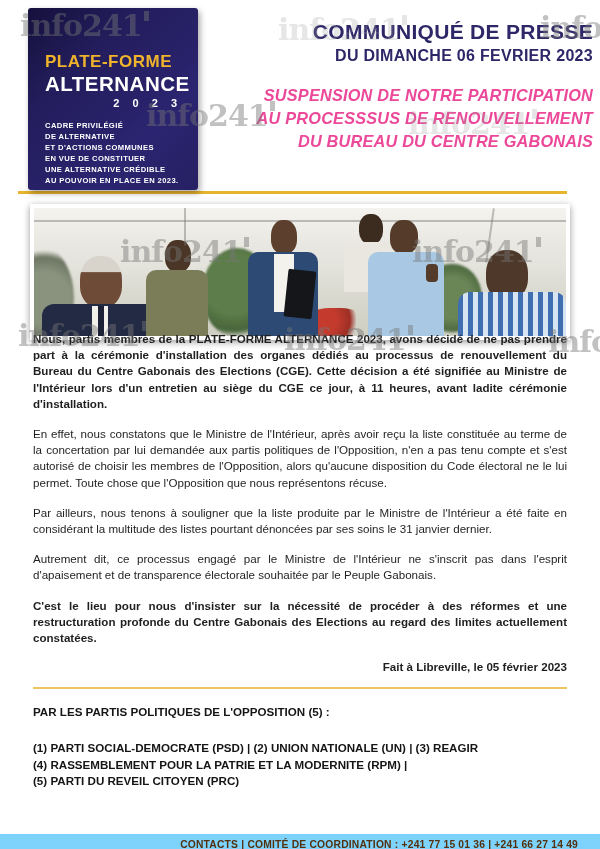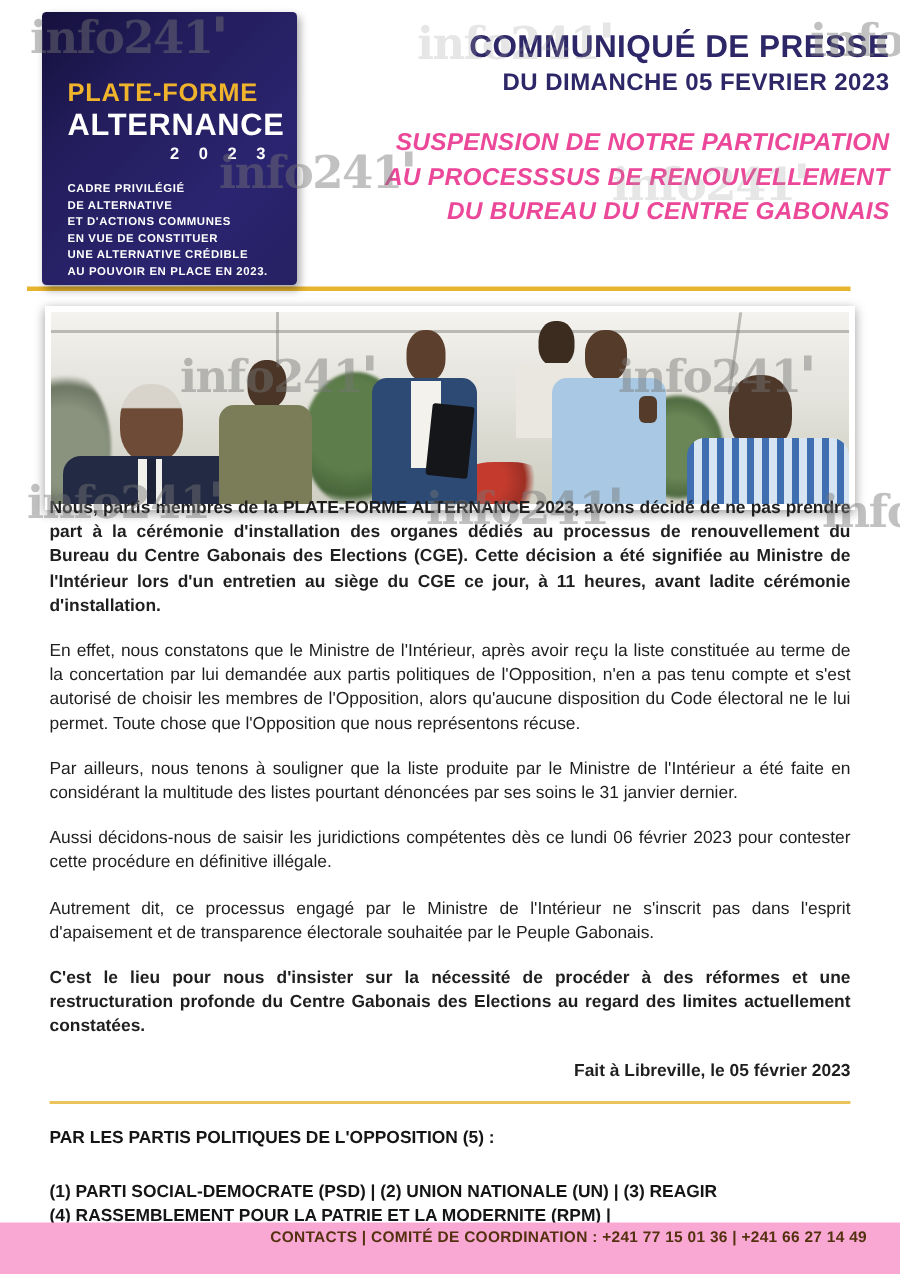--- a/index.html
+++ b/index.html
@@ -53,21 +53,21 @@
   
   .body-text{position:absolute;left:33px;top:331px;width:534px;color:#1f1f1f;z-index:6;}
   .body-text p{margin:0 0 14px 0;font-size:11.6px;line-height:16.2px;text-align:justify;}
   .body-text p.b{font-weight:bold;}
   .dateline{font-weight:bold;font-size:11.6px;text-align:right;margin-top:3px;color:#1f1f1f;}
   .thin-gold{height:2px;background:#ecc45c;margin:14px 0 16px 0;}
   .sig-head{font-weight:bold;font-size:11.6px;margin:0 0 22px 0;color:#151515;}
   .sig-line{font-weight:bold;font-size:11.6px;line-height:16.5px;color:#151515;}
 
   
-  .footer-bar{position:absolute;left:0;bottom:0;width:600px;height:34px;background:#f9a8d4;
+  .footer-bar{position:absolute;left:0;bottom:0;width:600px;height:15px;background:#7dd3fc;
       z-index:10;text-align:right;}
   .footer-text{display:inline-block;margin-right:22px;font-weight:bold;font-size:10.3px;
       line-height:20px;color:#53300e;letter-spacing:.2px;}
 </style>
 </head>
 <body>
 
 <span class="wm" style="left:20px;top:8px;">info241</span>
 <span class="wm faint" style="left:278px;top:12px;">info241</span>
 <span class="wm" style="left:540px;top:10px;">info241</span>
@@ -88,21 +88,21 @@
     <div>DE ALTERNATIVE</div>
     <div>ET D'ACTIONS COMMUNES</div>
     <div>EN VUE DE CONSTITUER</div>
     <div>UNE ALTERNATIVE CRÉDIBLE</div>
     <div>AU POUVOIR EN PLACE EN 2023.</div>
   </div>
 </div>
 
 <div class="header">
   <div class="kicker">COMMUNIQUÉ DE PRESSE</div>
-  <div class="date-line">DU DIMANCHE 05 FEVRIER 2023</div>
+  <div class="date-line">DU DIMANCHE 06 FEVRIER 2023</div>
   <div class="doc-title">
     <div>SUSPENSION DE NOTRE PARTICIPATION</div>
     <div>AU PROCESSSUS DE RENOUVELLEMENT</div>
     <div>DU BUREAU DU CENTRE GABONAIS</div>
   </div>
 </div>
 
 <div class="gold-rule"></div>
 
 <div class="photo-card">
@@ -151,21 +151,20 @@
       <div class="head" style="left:452px;top:42px;width:42px;height:50px;background:#4e382a;"></div>
       <div class="torso" style="left:424px;top:84px;width:108px;height:44px;border-radius:12px 12px 0 0;background:repeating-linear-gradient(90deg,#3f6fb0 0 5px,#d7e4f2 5px 10px),repeating-linear-gradient(0deg,rgba(63,111,176,.55) 0 5px,rgba(215,228,242,.55) 5px 10px);"></div>
     </div>
   </div>
 </div>
 
 <div class="body-text">
   <p class="b">Nous, partis membres de la PLATE-FORME ALTERNANCE 2023, avons décidé de ne pas prendre part à la cérémonie d'installation des organes dédiés au processus de renouvellement du Bureau du Centre Gabonais des Elections (CGE). Cette décision a été signifiée au Ministre de l'Intérieur lors d'un entretien au siège du CGE ce jour, à 11 heures, avant ladite cérémonie d'installation.</p>
   <p>En effet, nous constatons que le Ministre de l'Intérieur, après avoir reçu la liste constituée au terme de la concertation par lui demandée aux partis politiques de l'Opposition, n'en a pas tenu compte et s'est autorisé de choisir les membres de l'Opposition, alors qu'aucune disposition du Code électoral ne le lui permet. Toute chose que l'Opposition que nous représentons récuse.</p>
   <p>Par ailleurs, nous tenons à souligner que la liste produite par le Ministre de l'Intérieur a été faite en considérant la multitude des listes pourtant dénoncées par ses soins le 31 janvier dernier.</p>
-  <p>Aussi décidons-nous de saisir les juridictions compétentes dès ce lundi 06 février 2023 pour contester cette procédure en définitive illégale.</p>
   <p>Autrement dit, ce processus engagé par le Ministre de l'Intérieur ne s'inscrit pas dans l'esprit d'apaisement et de transparence électorale souhaitée par le Peuple Gabonais.</p>
   <p class="b">C'est le lieu pour nous d'insister sur la nécessité de procéder à des réformes et une restructuration profonde du Centre Gabonais des Elections au regard des limites actuellement constatées.</p>
 
   <div class="dateline">Fait à Libreville, le 05 février 2023</div>
 
   <div class="thin-gold"></div>
 
   <div class="sig-head">PAR LES PARTIS POLITIQUES DE L'OPPOSITION (5) :</div>
   <div class="sig-line">(1) PARTI SOCIAL-DEMOCRATE (PSD) |  (2) UNION NATIONALE (UN) | (3) REAGIR</div>
   <div class="sig-line">(4) RASSEMBLEMENT POUR LA PATRIE ET LA MODERNITE (RPM) |</div>

